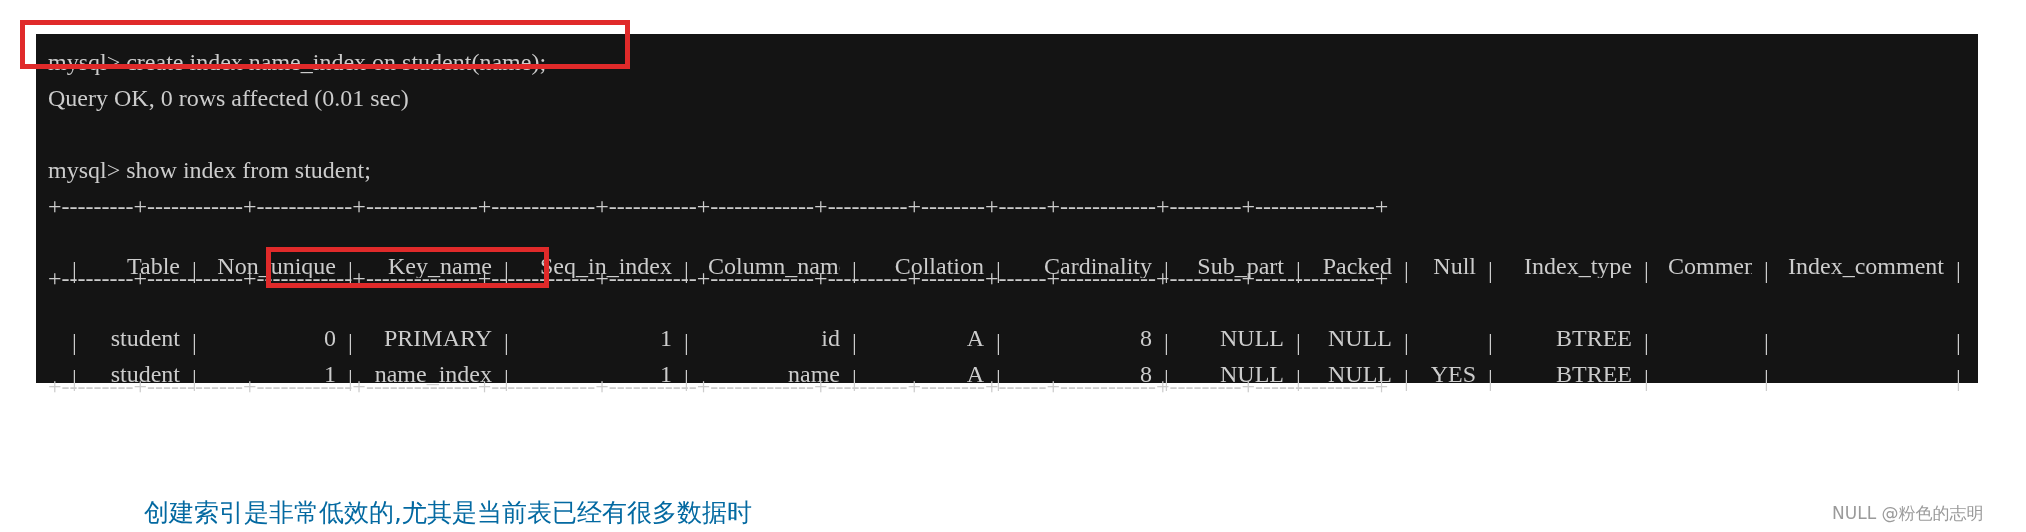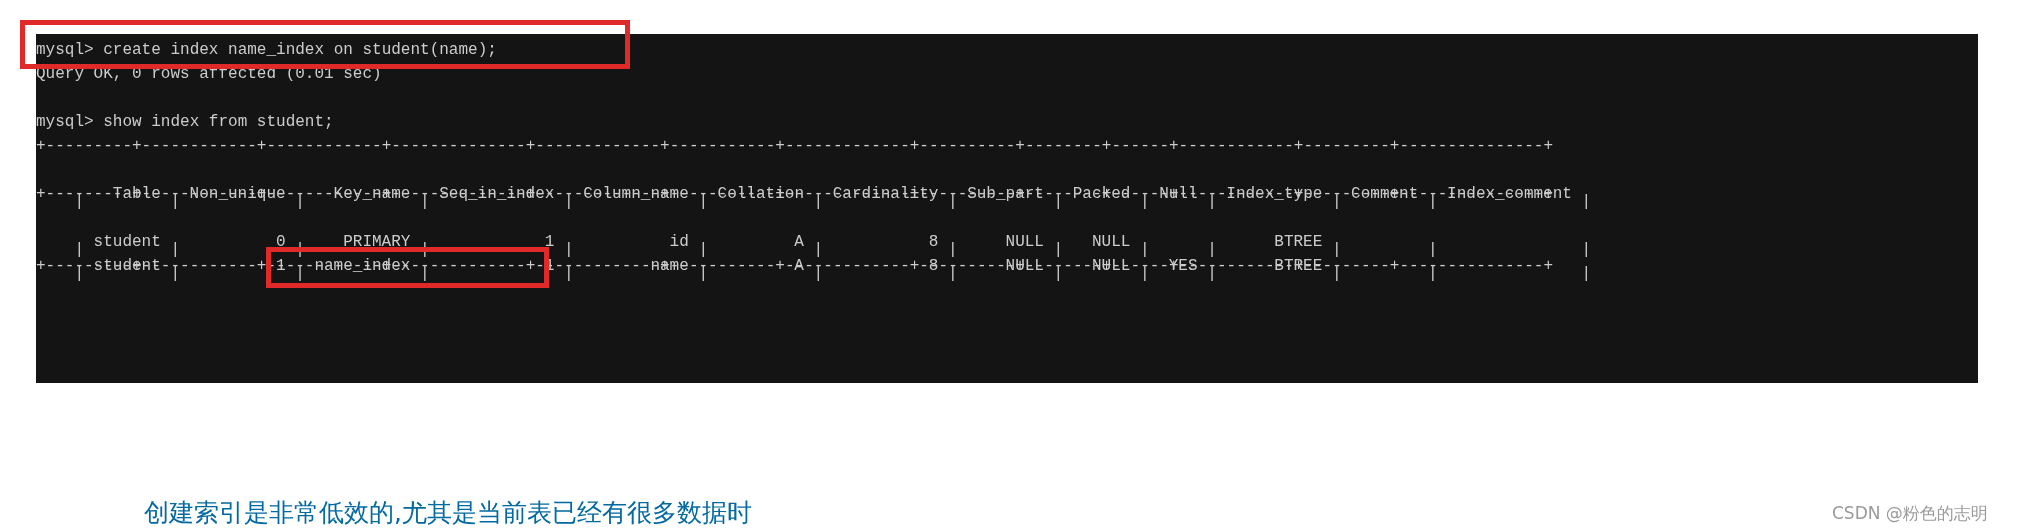--- a/index.html
+++ b/index.html
@@ -4,23 +4,23 @@
 <style>
   html, body { margin: 0; padding: 0; }
   body {
     width: 2026px; height: 532px; background: #ffffff; position: relative; overflow: hidden;
   }
   .terminal {
     position: absolute; left: 36px; top: 34px; width: 1942px; height: 349px;
     background: #141414; box-sizing: border-box; padding-top: 4px;
   }
   .line {
-    font-family: Liberation Mono, monospace;
-    font-size: 16px; line-height: 24px; height: 24px;
-    color: #cccccc; white-space: pre; margin: 0;
+    font-family: Liberation Serif, serif;
+    font-size: 24px; line-height: 24px; height: 24px;
+    color: #cccccc; white-space: pre; margin: 12px;
     transform-origin: left center;
   }
   .line span { white-space: pre; display: inline-block; }
   .cell { display: inline-block; overflow: hidden; }
   .r { text-align: right; }
   .l { text-align: right; }
   .sep { display: inline-block; width: 1ch; }
   .pad { display: inline-block; width: 1ch; }
   .highlight-box {
     position: absolute; border: 5px solid #e02a2a; box-sizing: border-box; pointer-events: none;
@@ -62,13 +62,13 @@
   </div>
 
   <div class="line">+---------+------------+------------+--------------+-------------+-----------+-------------+----------+--------+------+------------+---------+---------------+</div>
   <div class="line"></div>
 </div>
 
 <div class="highlight-box" style="left:20px; top:20px; width:610px; height:49px;"></div>
 <div class="highlight-box" style="left:266px; top:247px; width:283px; height:41px;"></div>
 
 <div class="note">创建索引是非常低效的,尤其是当前表已经有很多数据时</div>
-<div class="watermark">CSDN @粉色的志明</div>
+<div class="watermark">NULL @粉色的志明</div>
 
 </body></html>

